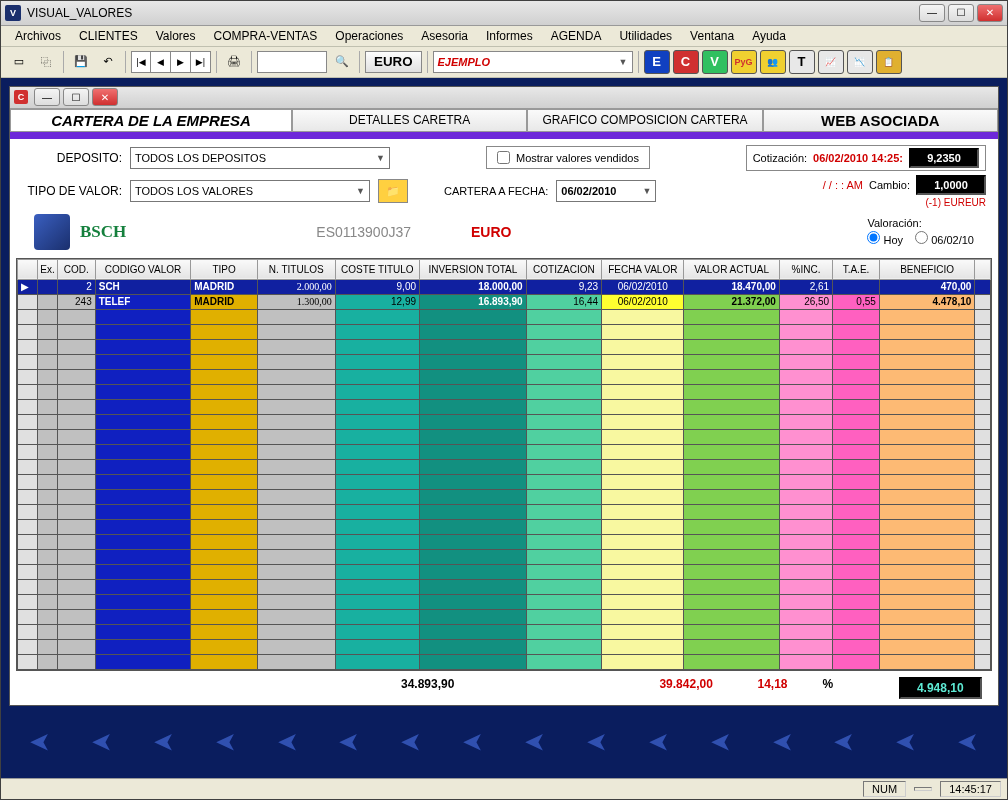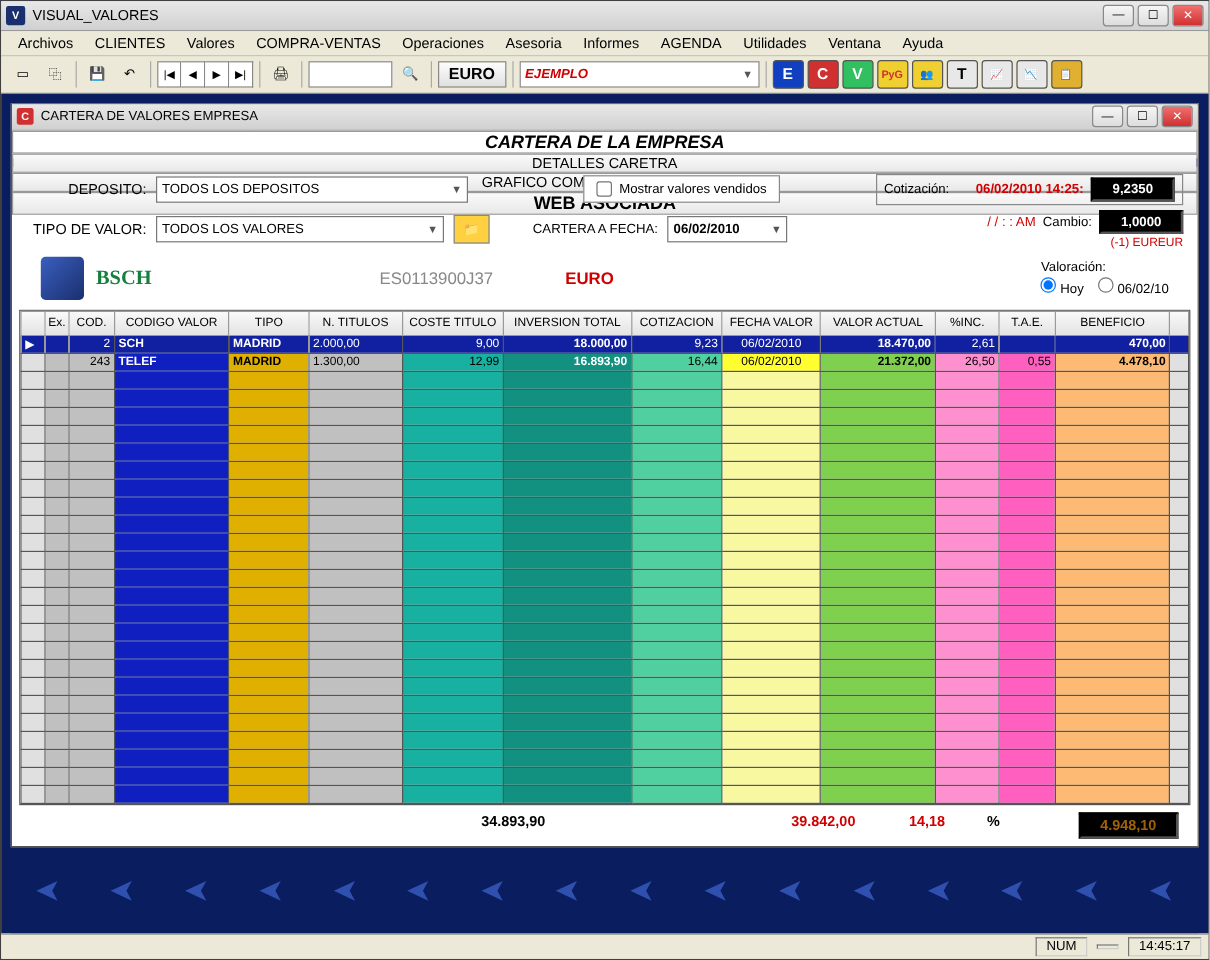--- a/index.html
+++ b/index.html
@@ -28,35 +28,35 @@
 .ej-combo { flex: 1; max-width: 200px; height: 22px; border: 1px solid #888; background: #fff; display:flex; align-items:center; padding:0 4px; color:#d00000; font-weight:bold; font-style:italic; }
 .logo-btn { width: 26px; height: 24px; border: 1px solid #555; border-radius: 3px; display: flex; align-items: center; justify-content: center; font-weight: bold; font-size: 13px; cursor: pointer; }
 
 .mdi-area { flex: 1; background: #0a1d5e; padding: 8px 8px 0 8px; display: flex; flex-direction: column; }
 
 .child-window { background: #fff; border: 1px solid #555; flex: 1; display: flex; flex-direction: column; margin-bottom: 2px; }
 .child-titlebar { background: linear-gradient(#e8e8e8, #d0d0d0); height: 22px; display: flex; align-items: center; padding: 0 4px; border-bottom: 1px solid #999; }
 .child-titlebar .c-icon { width: 14px; height: 14px; background: #d03030; color: #fff; font-size: 9px; font-weight: bold; display:flex;align-items:center;justify-content:center; border-radius:2px; margin-right:6px;}
 .child-titlebar .c-title { flex: 1; font-size: 11px; }
 
-.tab-row { display: flex; height: 30px; border-bottom: 7px solid #6d28d9; flex-direction: column; }
+.tab-row { display: flex; height: 30px; border-bottom: 7px solid #6d28d9; }
 .tab { flex: 1; display: flex; align-items: center; justify-content: center; background: linear-gradient(#fafafa,#e8e8e8); border: 1px solid #999; font-size: 12px; cursor: pointer; }
 .tab.main-title { font-size: 15px; font-weight: bold; font-style: italic; background: #fff; flex: 1.2; }
 .tab.web { font-size: 15px; font-weight: bold; }
 
 .filter-area { padding: 6px 12px; display: flex; flex-direction: column; gap: 4px; }
 .filter-row { display: flex; align-items: center; gap: 8px; }
 .filter-label { font-size: 12px; width: 100px; text-align: right; }
 .combo { height: 22px; border: 1px solid #777; background: #fff; display: flex; align-items: center; padding: 0 4px; font-size: 11px; }
 .combo-arrow { margin-left: auto; font-size: 9px; color: #555; }
 .chk-box { display: flex; align-items: center; gap: 6px; border: 1px solid #888; padding: 4px 10px; background: #fff; }
 .cotiz-box { display: flex; align-items: center; gap: 6px; border: 1px solid #888; padding: 2px 6px; margin-left: auto; }
-.cotiz-box .red-text { color: #d00000; font-weight: bold; margin-left: 16px; }
+.cotiz-box .red-text { color: #d00000; font-weight: bold; }
 .black-display { background: #000; color: #fff; padding: 2px 10px; font-weight: bold; min-width: 70px; text-align: center; border: 2px inset #555; }
-.black-display.red { color: #a16207; }
+.black-display.red { color: #5eead4; }
 .folder-btn { width: 30px; height: 24px; background: #ffd040; border: 1px solid #888; cursor: pointer; display:flex;align-items:center;justify-content:center;}
 
 .info-row { display: flex; align-items: center; padding: 2px 12px; gap: 10px; }
 .bank-logo { width: 36px; height: 36px; background: linear-gradient(135deg,#3a5fc0,#1a2f6d); border-radius: 4px; }
 .bank-name { font-size: 17px; color: #15803d; font-weight: bold; font-family: 'Times New Roman', serif; }
 .isin { font-size: 14px; color: #888; margin-left: 180px; }
 .euro-lbl { font-size: 14px; color: #d00000; font-weight: bold; margin-left: 50px; }
 .val-radios { margin-left: auto; display: flex; flex-direction:column; gap: 2px; font-size:11px;}
 .radio-row { display:flex; gap: 12px; align-items:center;}
 
@@ -75,21 +75,21 @@
 
 .statusbar { height: 22px; background: #ece9d8; border-top: 1px solid #999; display: flex; align-items: center; padding: 0 6px; gap: 8px; }
 .statusbar .sb-box { border: 1px inset #ccc; padding: 1px 8px; font-size: 11px; }
 .statusbar .spacer { flex: 1; }
 
 
 .c-ex{background:#c0c0c0;width:18px;}
 .c-cod{background:#c0c0c0;text-align:right;}
 .c-val{background:#1020c0;color:#fff;font-weight:bold;}
 .c-tipo{background:#e0b000;font-weight:bold;}
-.c-ntit{background:#c0c0c0;text-align:left;}
+.c-ntit{background:#c0c0c0;text-align:right;font-family:Liberation Serif, serif;}
 .c-cost{background:#18b0a0;text-align:right;}
 .c-inv{background:#129080;text-align:right;color:#fff;font-weight:bold;}
 .c-cot{background:#50d0a0;text-align:right;}
 .c-fec{background:#f8f8a0;text-align:center;}
 .c-act{background:#80d050;text-align:right;font-weight:bold;}
 .c-inc{background:#ff90d0;text-align:right;}
 .c-tae{background:#ff60c0;text-align:right;}
 .c-ben{background:#fdba74;text-align:right;font-weight:bold;}
 tr.data2 .c-fec{background:#ffff30;}
 </style>
@@ -157,21 +157,20 @@
         <div class="logo-btn" style="background: rgb(232, 232, 232); color: rgb(0, 0, 0); font-size: 9px;">📈</div>
         <div class="logo-btn" style="background: rgb(232, 232, 232); color: rgb(0, 0, 0); font-size: 9px;">📉</div>
         <div class="logo-btn" style="background: rgb(224, 176, 48); color: rgb(48, 64, 192); font-size: 9px;">📋</div>
       </div>
   </div>
 
   <div class="mdi-area">
     <div class="child-window">
       <div class="child-titlebar">
         <div class="c-icon">C</div>
-        <div class="c-title">CARTERA DE VALORES EMPRESA</div>
         <div class="win-btns">
           <div class="win-btn">—</div>
           <div class="win-btn">☐</div>
           <div class="win-btn close">✕</div>
         </div>
       </div>
 
       <div class="tab-row">
         <div class="tab main-title">CARTERA DE LA EMPRESA</div>
         <div class="tab">DETALLES CARETRA</div>

